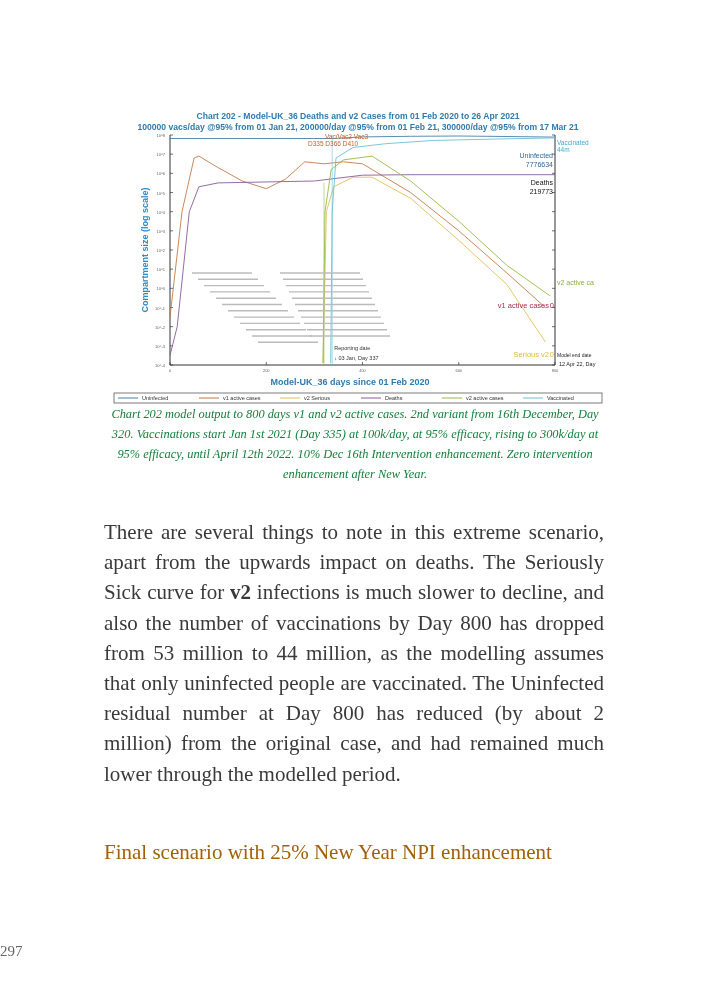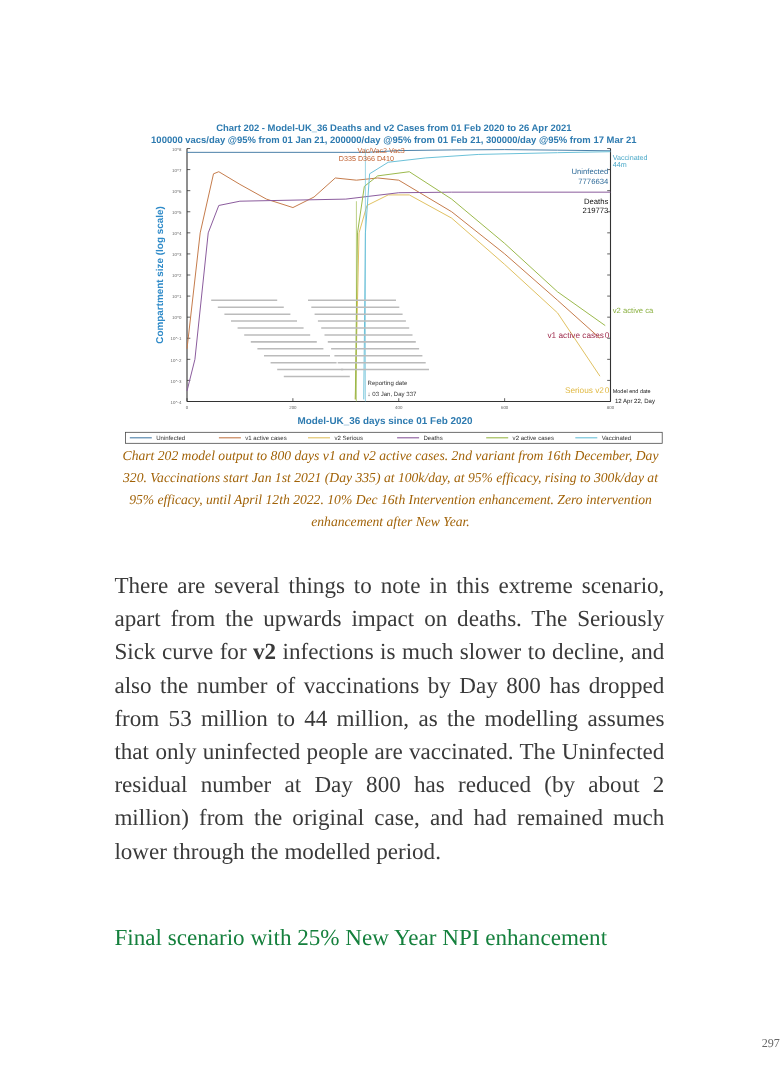--- a/index.html
+++ b/index.html
@@ -1,25 +1,25 @@
 <!DOCTYPE html>
 <html><head>
 <meta charset="utf-8">
 <style>
   html,body{margin:0;padding:0;background:#fff;}
   body{width:709px;height:992px;position:relative;overflow:hidden;font-family:"Liberation Serif",serif;color:#333;}
   #chart-wrap{position:absolute;left:112px;top:108px;width:492px;height:302px;}
   #chart-svg{position:absolute;left:0;top:0;width:492px;height:302px;overflow:visible;}
   .ct{font-family:"Liberation Sans",sans-serif;}
-  #caption{position:absolute;left:104px;top:404px;width:502px;text-align:center;font-style:italic;font-size:12.4px;line-height:20px;color:#a16207;}
+  #caption{position:absolute;left:104px;top:404px;width:502px;text-align:center;font-style:italic;font-size:12.4px;line-height:20px;color:#15803d;}
   #body-text{position:absolute;left:104px;top:517px;width:500px;font-size:21px;line-height:30.2px;text-align:justify;color:#3a3a3a;}
   #body-text p{margin:0;}
   #body-text b{font-weight:bold;}
-  #final-line{position:absolute;left:104px;top:837px;width:500px;font-size:21px;line-height:30px;color:#15803d;white-space:nowrap;}
-  #page-num{position:absolute;left:0;top:943px;width:709px;text-align:right;font-size:11px;color:#666;}
+  #final-line{position:absolute;left:104px;top:837px;width:500px;font-size:21px;line-height:30px;color:#a16207;white-space:nowrap;}
+  #page-num{position:absolute;left:0;top:943px;width:709px;text-align:left;font-size:15px;color:#666;}
 </style>
 </head>
 <body>
 
 <div id="chart-wrap">
   <svg id="chart-svg" xmlns="http://www.w3.org/2000/svg">
     <text class="ct" x="246" y="11" text-anchor="middle" font-size="8.6" font-weight="bold" fill="#2e7bb0">Chart 202 - Model-UK_36 Deaths and v2 Cases from 01 Feb 2020 to 26 Apr 2021</text>
     <text class="ct" x="246" y="22" text-anchor="middle" font-size="8.6" font-weight="bold" fill="#2e7bb0">100000 vacs/day @95% from 01 Jan 21, 200000/day @95% from 01 Feb 21, 300000/day @95% from 17 Mar 21</text>
     <text class="ct" transform="translate(36,142) rotate(-90)" text-anchor="middle" font-size="9" font-weight="bold" fill="#2e8ac8">Compartment size (log scale)</text>
     <text class="ct" x="238" y="277" text-anchor="middle" font-size="9" font-weight="bold" fill="#2e7bb0">Model-UK_36 days since 01 Feb 2020</text>

